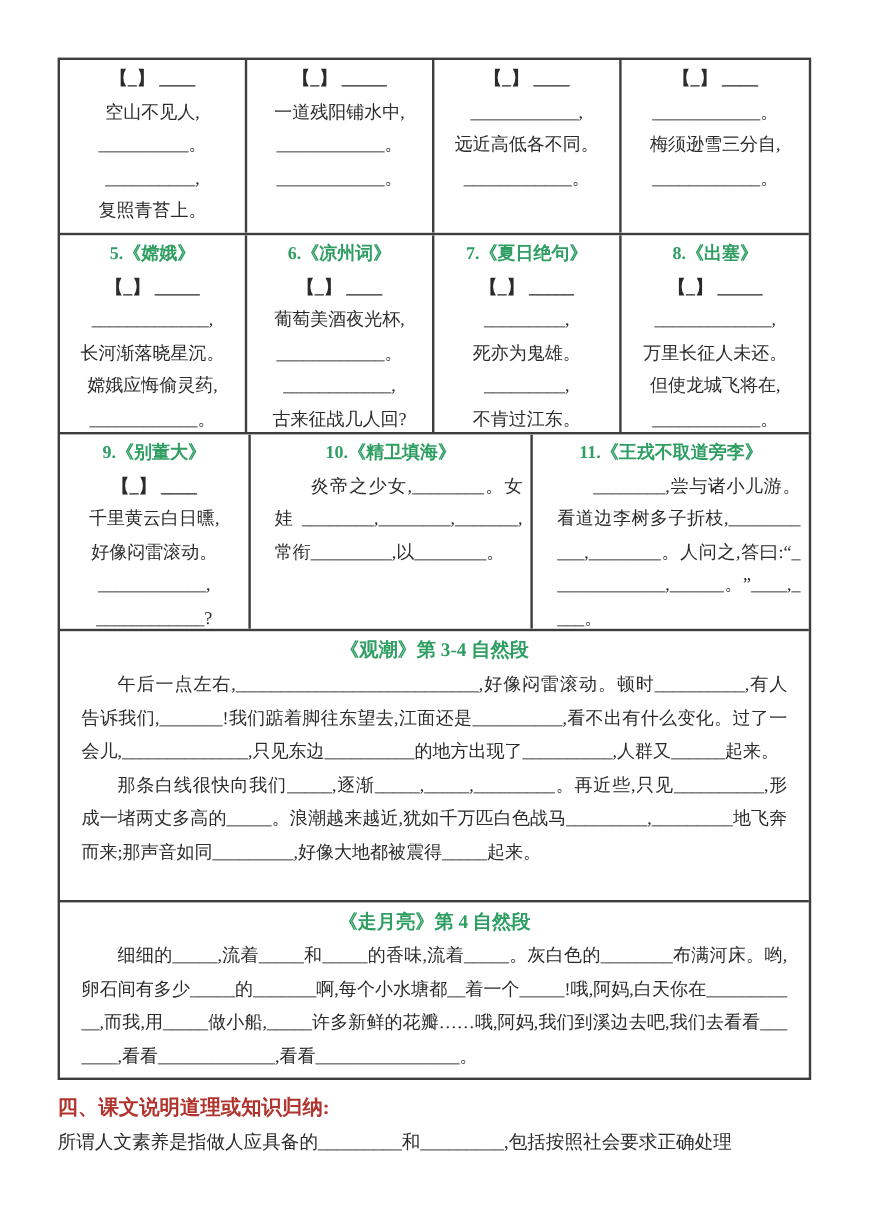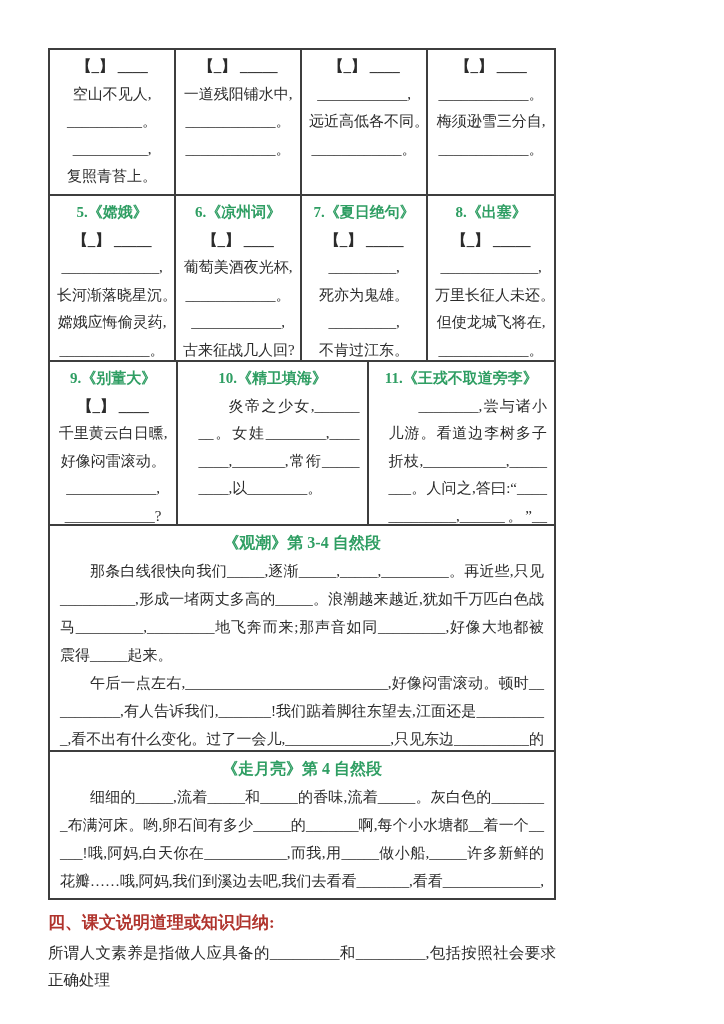--- a/index.html
+++ b/index.html
@@ -11,37 +11,37 @@
   }
   *{box-sizing:border-box;}
   html,body{margin:0;padding:0;}
   body{
     width:724px;height:1024px;
     background:var(--paper);
     color:var(--ink);
     font-family:"Liberation Serif","DejaVu Serif",serif;
   }
   .page{position:relative;width:724px;height:1024px;overflow:hidden;}
-  .sheet{position:absolute;left:48px;top:48px;width:508px;}
+  .sheet{position:absolute;left:48px;top:48px;width:628px;}
 
   .tbl{border:2px solid var(--border);}
   .row{display:grid;border-bottom:2px solid var(--border);overflow:hidden;}
   .row:last-child{border-bottom:none;}
   .row1{grid-template-columns:repeat(4,1fr);height:146px;}
   .row2{grid-template-columns:repeat(4,1fr);height:166px;}
   .row3{grid-template-columns:160fr 237fr 231fr;height:164px;}
   .cell{border-right:2px solid var(--border);padding:3px 7px;overflow:hidden;}
   .cell:last-child{border-right:none;}
 
   .pline{font-size:15px;line-height:27.5px;text-align:center;white-space:nowrap;}
   .bracket{font-size:15px;line-height:27.5px;text-align:center;font-weight:bold;white-space:nowrap;}
   .ptitle{font-size:15px;line-height:27.5px;text-align:center;font-weight:bold;color:var(--green);white-space:nowrap;}
   .cpara{font-size:15px;line-height:27.5px;text-align:justify;text-indent:2em;word-break:break-all;margin-left:13px;}
 
-  .srow{display:block;padding:2px 10px 4px;}
+  .srow{display:block;padding:2px 18px 4px;}
   .r4{height:226px;}
   .r5{height:146px;}
   .stitle{font-size:16px;line-height:29px;text-align:center;font-weight:bold;color:var(--green);}
   .spara{font-size:15px;line-height:28px;text-align:justify;text-indent:2em;word-break:break-all;}
 
   .redhead{margin:10px 0 3px 0;font-size:17px;line-height:26px;font-weight:bold;color:var(--red);}
   .fline{font-size:15.5px;line-height:27px;text-align:justify;word-break:break-all;}
 </style>
 </head>
 <body>
@@ -128,22 +128,22 @@
           <div class="cpara">炎帝之少女,________。女娃________,________,_______,常衔_________,以________。</div>
         </div>
         <div class="cell">
           <div class="ptitle">11.《王戎不取道旁李》</div>
           <div class="cpara">________,尝与诸小儿游。看道边李树多子折枝,___________,________。人问之,答曰:“_____________,______。”____,____。</div>
         </div>
       </div>
 
       <div class="row srow r4">
         <div class="stitle">《观潮》第 3-4 自然段</div>
+        <div class="spara">午后一点左右,___________________________,好像闷雷滚动。顿时__________,有人告诉我们,_______!我们踮着脚往东望去,江面还是__________,看不出有什么变化。过了一会儿,______________,只见东边__________的地方出现了__________,人群又______起来。</div>
         <div class="spara">那条白线很快向我们_____,逐渐_____,_____,_________。再近些,只见__________,形成一堵两丈多高的_____。浪潮越来越近,犹如千万匹白色战马_________,_________地飞奔而来;那声音如同_________,好像大地都被震得_____起来。</div>
-        <div class="spara">午后一点左右,___________________________,好像闷雷滚动。顿时__________,有人告诉我们,_______!我们踮着脚往东望去,江面还是__________,看不出有什么变化。过了一会儿,______________,只见东边__________的地方出现了__________,人群又______起来。</div>
       </div>
 
       <div class="row srow r5">
         <div class="stitle">《走月亮》第 4 自然段</div>
         <div class="spara">细细的_____,流着_____和_____的香味,流着_____。灰白色的________布满河床。哟,卵石间有多少_____的_______啊,每个小水塘都__着一个_____!哦,阿妈,白天你在___________,而我,用_____做小船,_____许多新鲜的花瓣……哦,阿妈,我们到溪边去吧,我们去看看_______,看看_____________,看看________________。</div>
       </div>
 
     </div>
 
     <div class="redhead">四、课文说明道理或知识归纳:</div>

